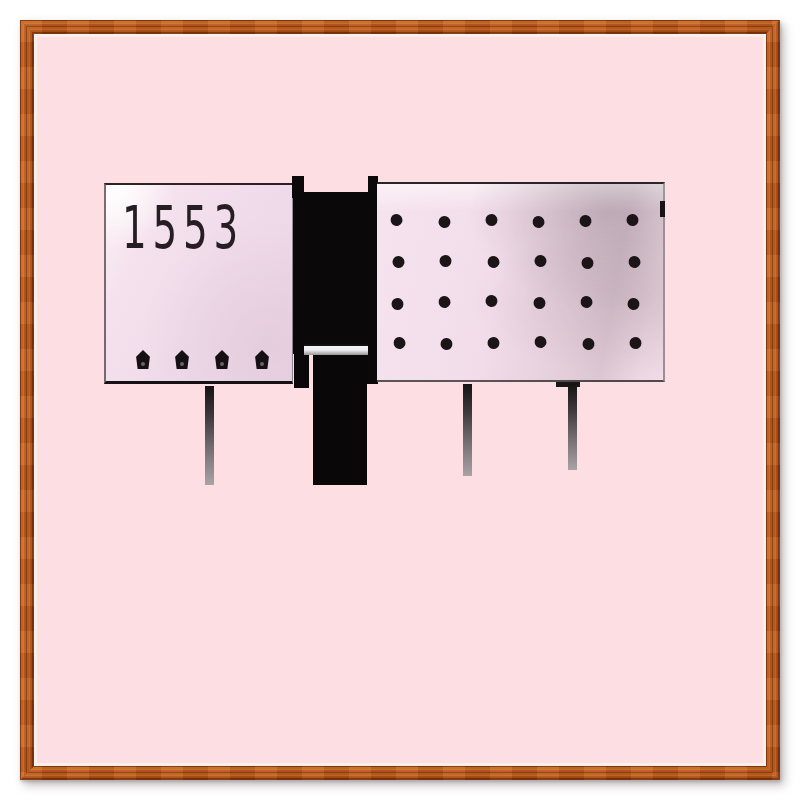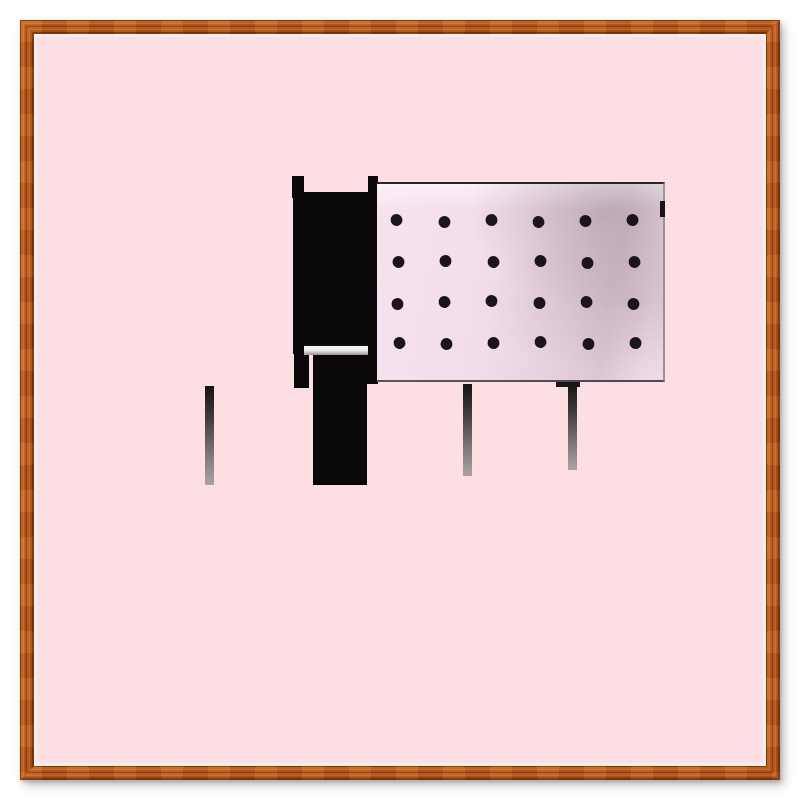--- a/index.html
+++ b/index.html
@@ -130,20 +130,29 @@
 <div class="stage">
 
   <div class="frame">
     <div class="wood wood-h wood-top"></div>
     <div class="wood wood-h wood-bottom"></div>
     <div class="wood wood-v wood-left"></div>
     <div class="wood wood-v wood-right"></div>
     <div class="matte"></div>
   </div>
 
+  <div class="art-el left-panel">
+    <div class="house-number">1553</div>
+    <div class="knob-row">
+        <div class="knob" style="left: 29.5px;"></div>
+        <div class="knob" style="left: 68.5px;"></div>
+        <div class="knob" style="left: 108.5px;"></div>
+        <div class="knob" style="left: 148.5px;"></div>
+      </div>
+  </div>
 
   <div class="art-el tower-tab-left"></div>
   <div class="art-el tower-tab-right"></div>
   <div class="art-el tower-body"></div>
   <div class="art-el tower-side-left"></div>
   <div class="art-el tower-side-right"></div>
   <div class="art-el tower-band"></div>
   <div class="art-el tower-leg"></div>
 
   <div class="art-el right-panel">

